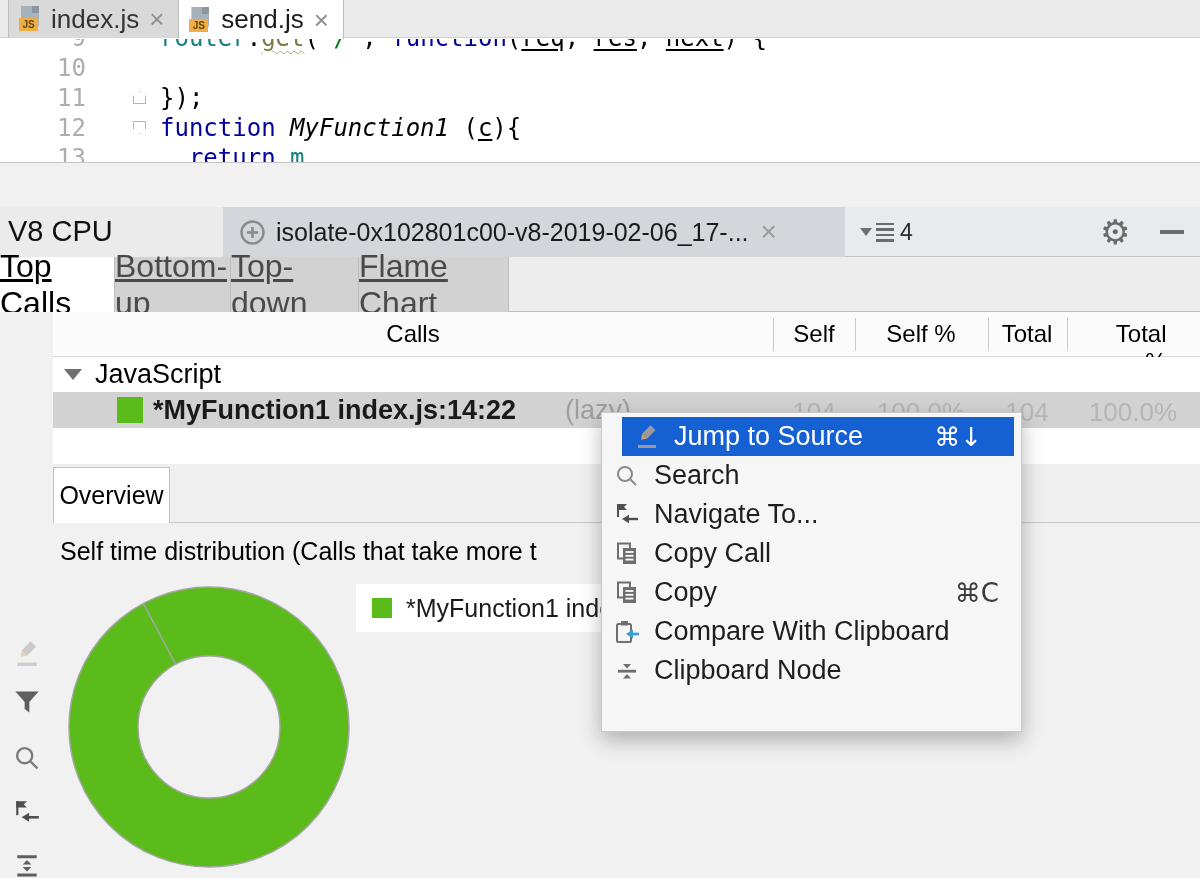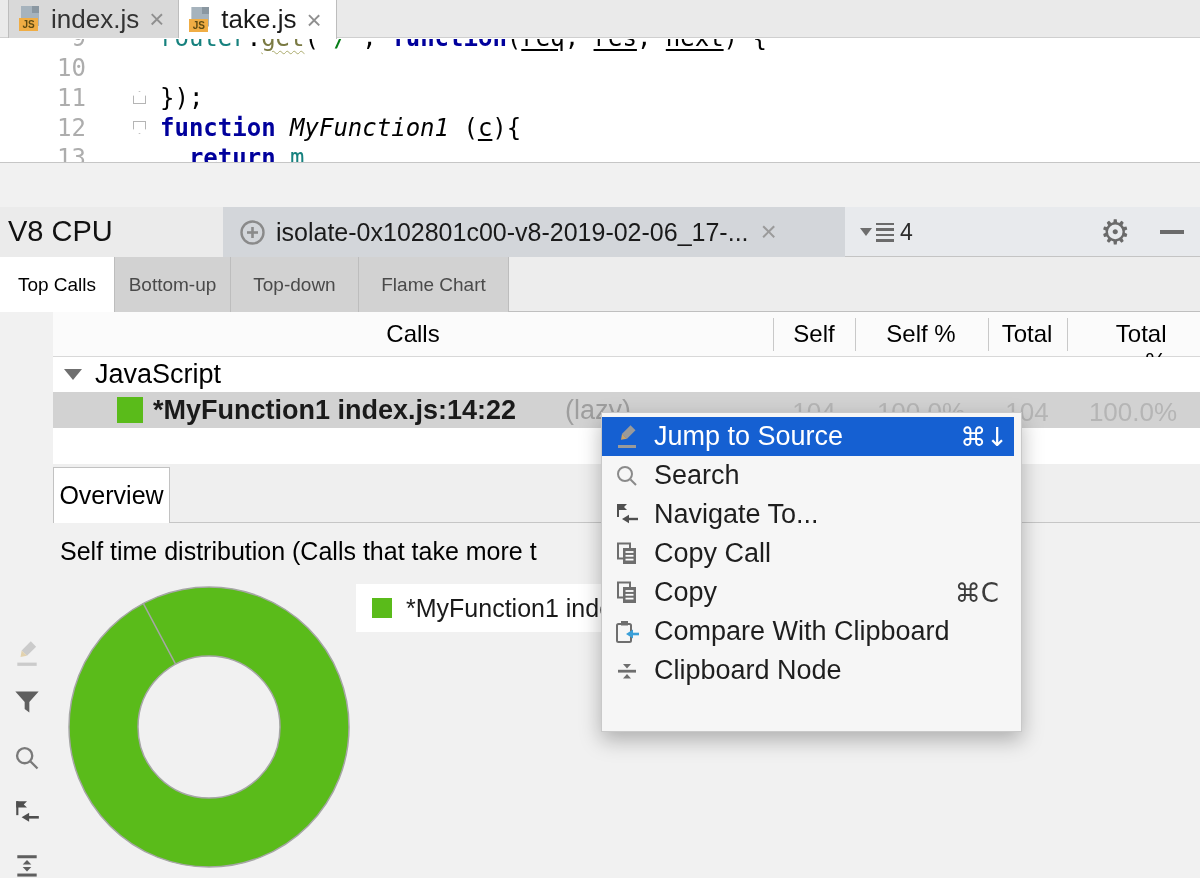--- a/index.html
+++ b/index.html
@@ -29,21 +29,21 @@
   .code-line { display:flex; height:30px; align-items:center;
     font-family:"DejaVu Sans Mono",monospace; font-size:24px; white-space:pre; }
   .lnum { width:46px; text-align:right; color:#ADADAD; flex:0 0 46px; }
   .foldzone { width:66px; flex:0 0 66px; position:relative; height:30px; }
   .fold-mark { position:absolute; right:6px; top:8px; width:13px; height:13px;
     border:1.5px solid #B5B5B5; background:#fff; }
   .fold-up   { clip-path:polygon(50% 0, 100% 38%, 100% 100%, 0 100%, 0 38%); }
   .fold-down { clip-path:polygon(0 0, 100% 0, 100% 62%, 50% 100%, 0 62%); }
   .code-text { padding-left:8px; }
   .tk.plain { color:#000; }
-  .tk.kw { color:#00009C; font-weight:bold;text-align:center; }
+  .tk.kw { color:#00009C; font-weight:normal;text-align:center; }
   .tk.str { color:#067D17; }
   .tk.var-teal { color:#16817E; }
   .tk.method { color:#7A7A43; }
   .tk.warn { text-decoration:underline wavy #ABAB6E; text-underline-offset:4px; text-decoration-thickness:1px; }
   .tk.param { color:#000; text-decoration:underline; text-underline-offset:3px; }
   .tk.fn-italic { color:#000; font-style:italic; }
 
   
   #strip { position:absolute; left:0; top:162px; width:1200px; height:45px;
     background:#F1F1F1; border-top:1px solid #C6C6C6; }
@@ -64,21 +64,21 @@
   #hist-drop .bars div { width:18px; height:2.5px; background:#6B6B6B; }
   #hist-drop .cnt { font-size:23px; color:#2c2c2c; margin-left:2px; }
   .gear { position:absolute; left:1100px; top:7px; font-size:34px; color:#6A6A6A;
     font-family:"DejaVu Sans",sans-serif; line-height:36px; }
   .hide-btn { position:absolute; left:1160px; top:23px; width:24px; height:4px; background:#6B6B6B; }
 
   
   #viewtabs { position:absolute; left:0; top:257px; width:1200px; height:55px;
     background:#EDEDED; border-bottom:1px solid #BFBFBF; display:flex; }
   .vtab { height:55px; display:flex; align-items:center; justify-content:center;
-    font-size:19px; color:#4A4A4A; background:#D2D2D2; border-right:1px solid #BDBDBD; }
+    font-size:32px; color:#4A4A4A; background:#D2D2D2; border-right:1px solid #BDBDBD;text-decoration:underline; }
   .vtab.active { background:#fff; color:#000; height:56px; border-right:1px solid #BDBDBD; }
 
   
   #theader { position:absolute; left:0; top:312px; width:1200px; height:45px;
     background:#FBFBFB; border-bottom:1px solid #D8D8D8; font-size:24px; color:#000;text-align:right; }
   #theader .hl { position:absolute; top:8px; transform:translateX(-50%); }
   .col-div { position:absolute; top:318px; width:1px; height:33px; background:#C9C9C9; }
 
   
   #ltool { position:absolute; left:0; top:312px; width:53px; height:566px; background:#F1F1F1; }
@@ -115,21 +115,21 @@
 
   
   #cmenu { position:absolute; left:601px; top:412px; width:421px; height:320px;
     background:#F6F6F6; border:1px solid #C9C9C9; box-shadow:0 8px 20px rgba(0,0,0,.28);
     padding:4px 0; }
   .mitem { position:relative; height:39px; display:flex; align-items:center; gap:14px;
     padding:0 22px 0 12px; font-size:27px; color:#1e1e1e; }
   .mitem .mico { width:26px; height:26px; flex:0 0 26px; }
   .mitem .msc { margin-left:auto; font-size:26px; color:#3c3c3c;
     font-family:"DejaVu Sans",sans-serif; }
-  .mitem.selected { background:#1560D2; color:#fff; margin-right:7px; padding-right:6px; }
+  .mitem.selected { background:#1560D2; color:#fff; margin-right:7px; padding-right:32px;margin-left:20px; }
   .mitem.selected .msc { color:#fff; }
 </style>
 </head>
 <body>
 
 <div id="app">
 
   <div id="tabbar">
     <div class="etab inactive first">
       <span class="jsicon">
@@ -139,21 +139,21 @@
         </span>
       <span>index.js</span>
       <span class="tab-close">×</span>
     </div>
     <div class="etab active">
       <span class="jsicon">
           <span class="page"></span>
           <span class="fold"></span>
           <span class="badge">JS</span>
         </span>
-      <span>take.js</span>
+      <span>send.js</span>
       <span class="tab-close">×</span>
     </div>
   </div>
 
   <div id="editor">
     <div class="scroll">
       <div class="code-line">
         <span class="lnum">9</span>
         <span class="foldzone"></span>
         <span class="code-text"><span class="tk var-teal">router</span><span class="tk plain">.</span><span class="tk method warn">get</span><span class="tk plain">(</span><span class="tk str">'/'</span><span class="tk plain">, </span><span class="tk kw">function</span><span class="tk plain">(</span><span class="tk param">req</span><span class="tk plain">, </span><span class="tk param">res</span><span class="tk plain">, </span><span class="tk param">next</span><span class="tk plain">) {</span></span>

